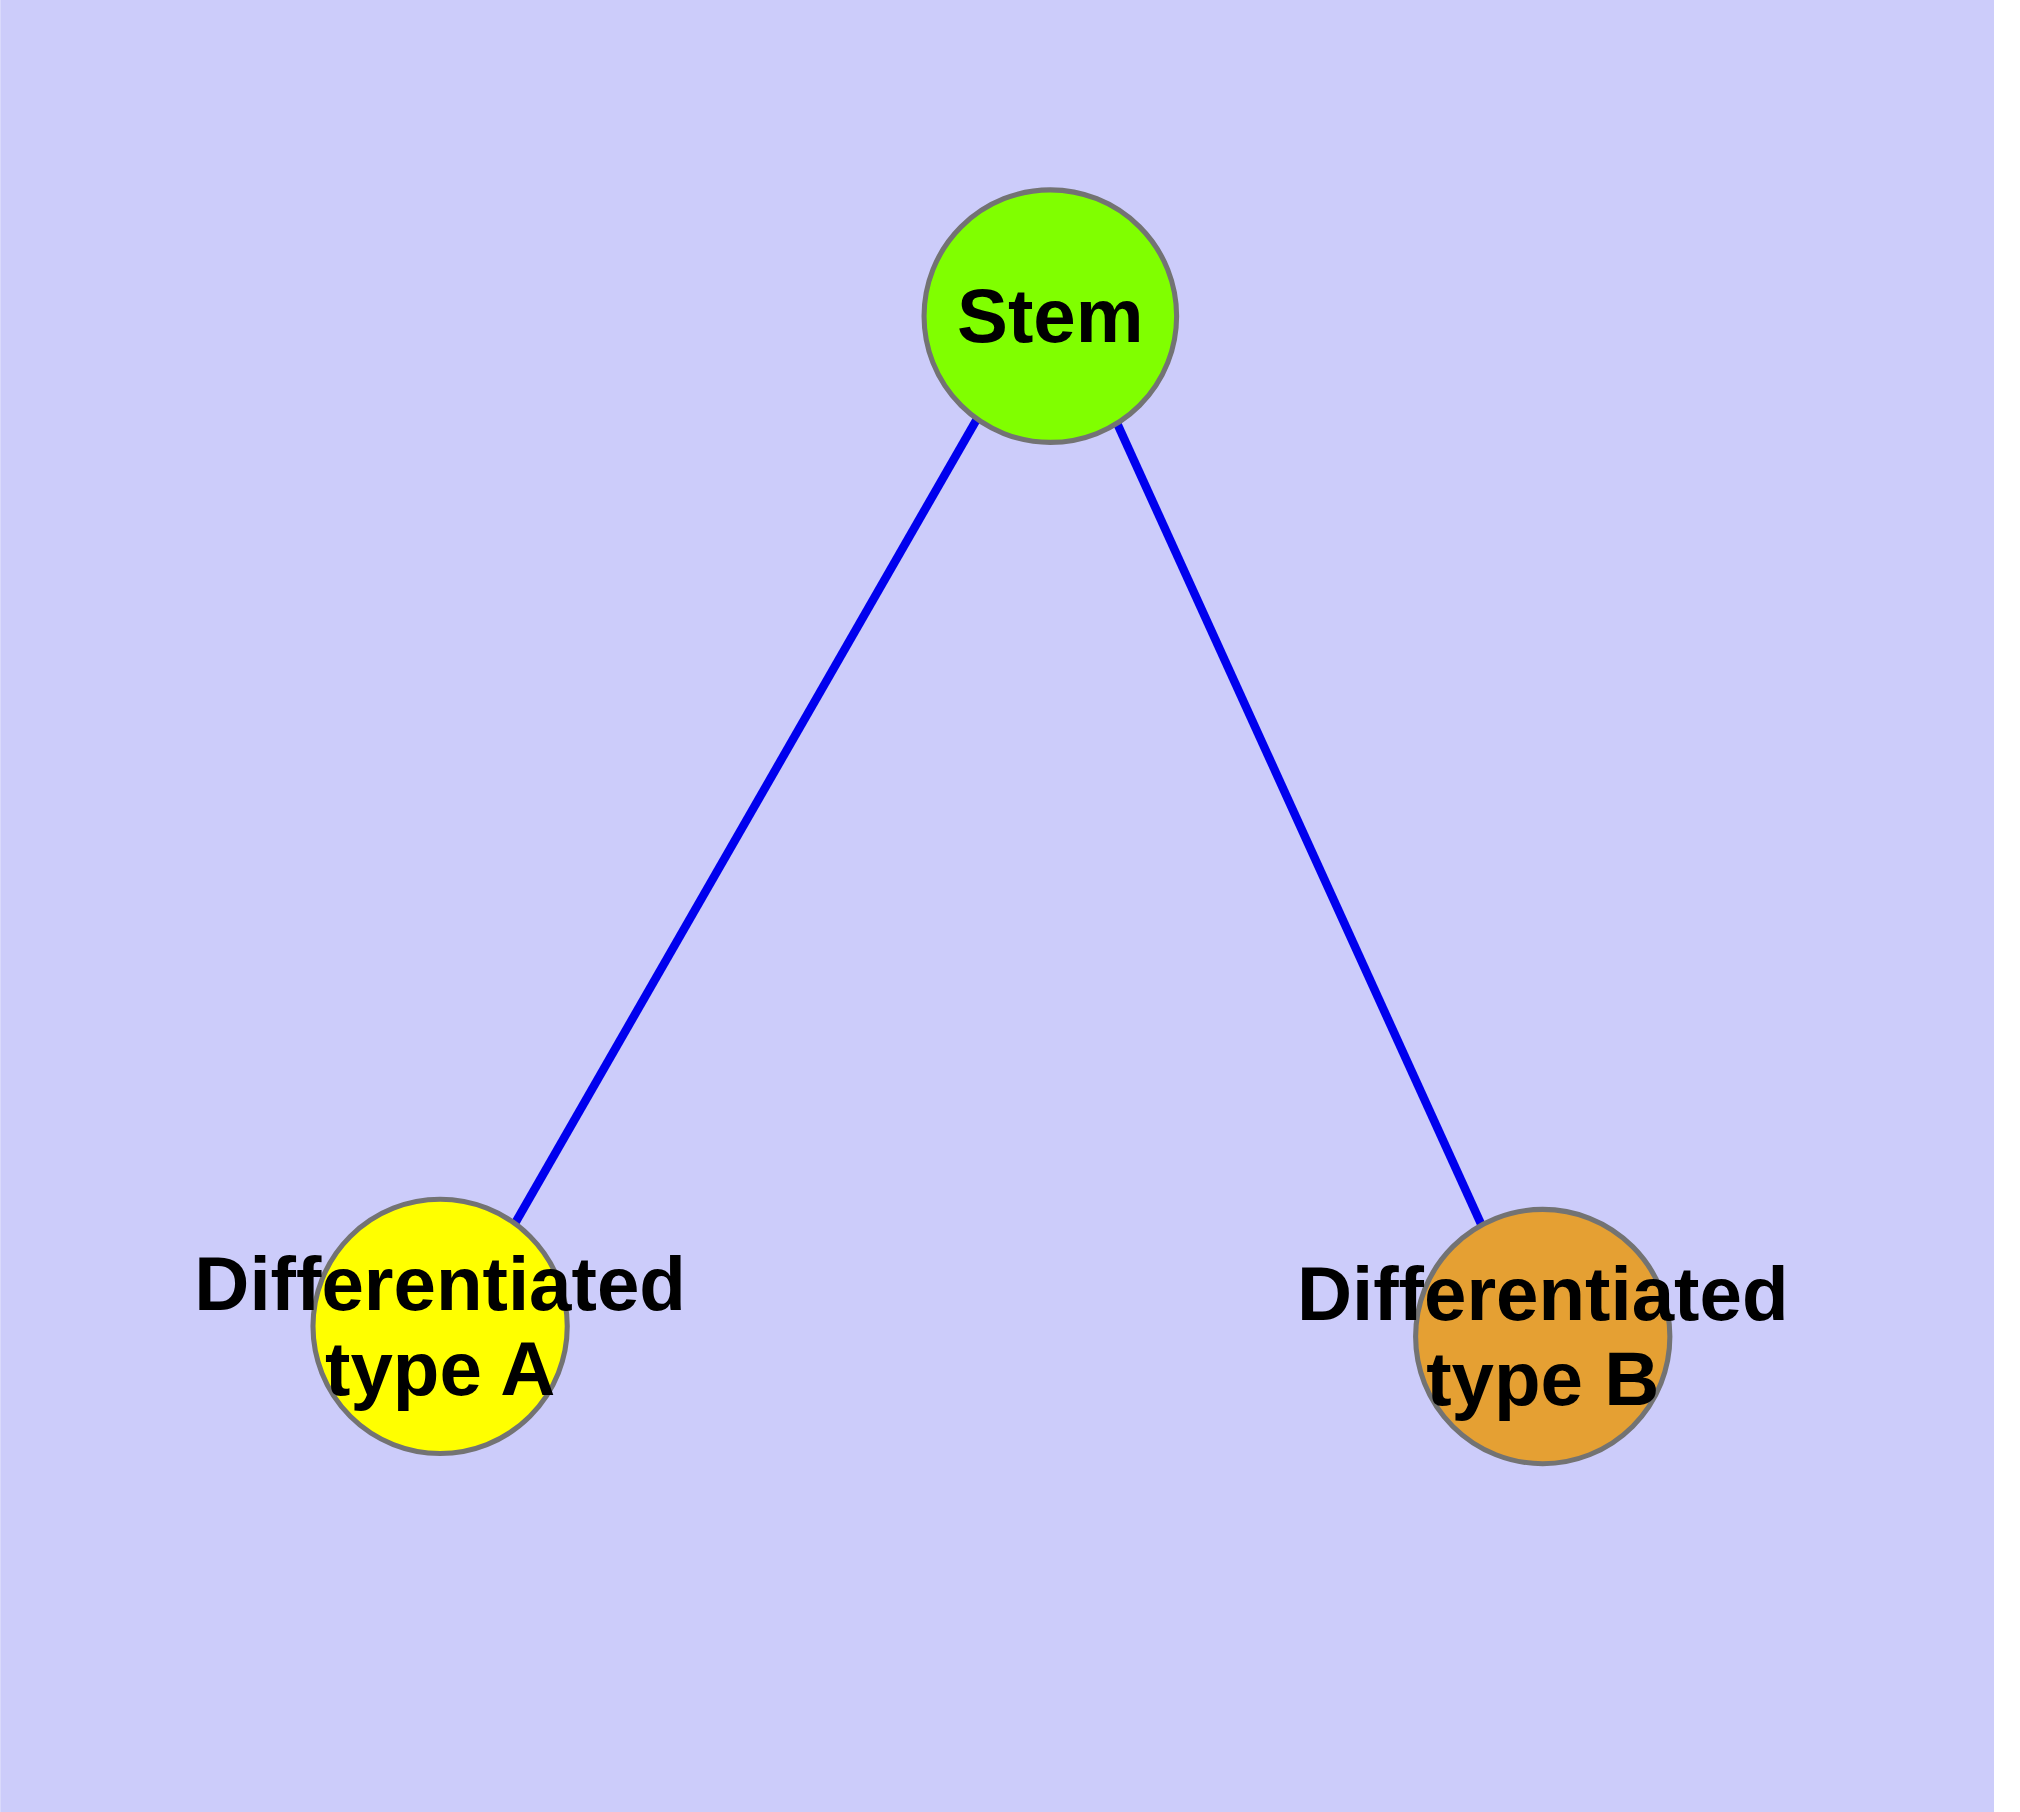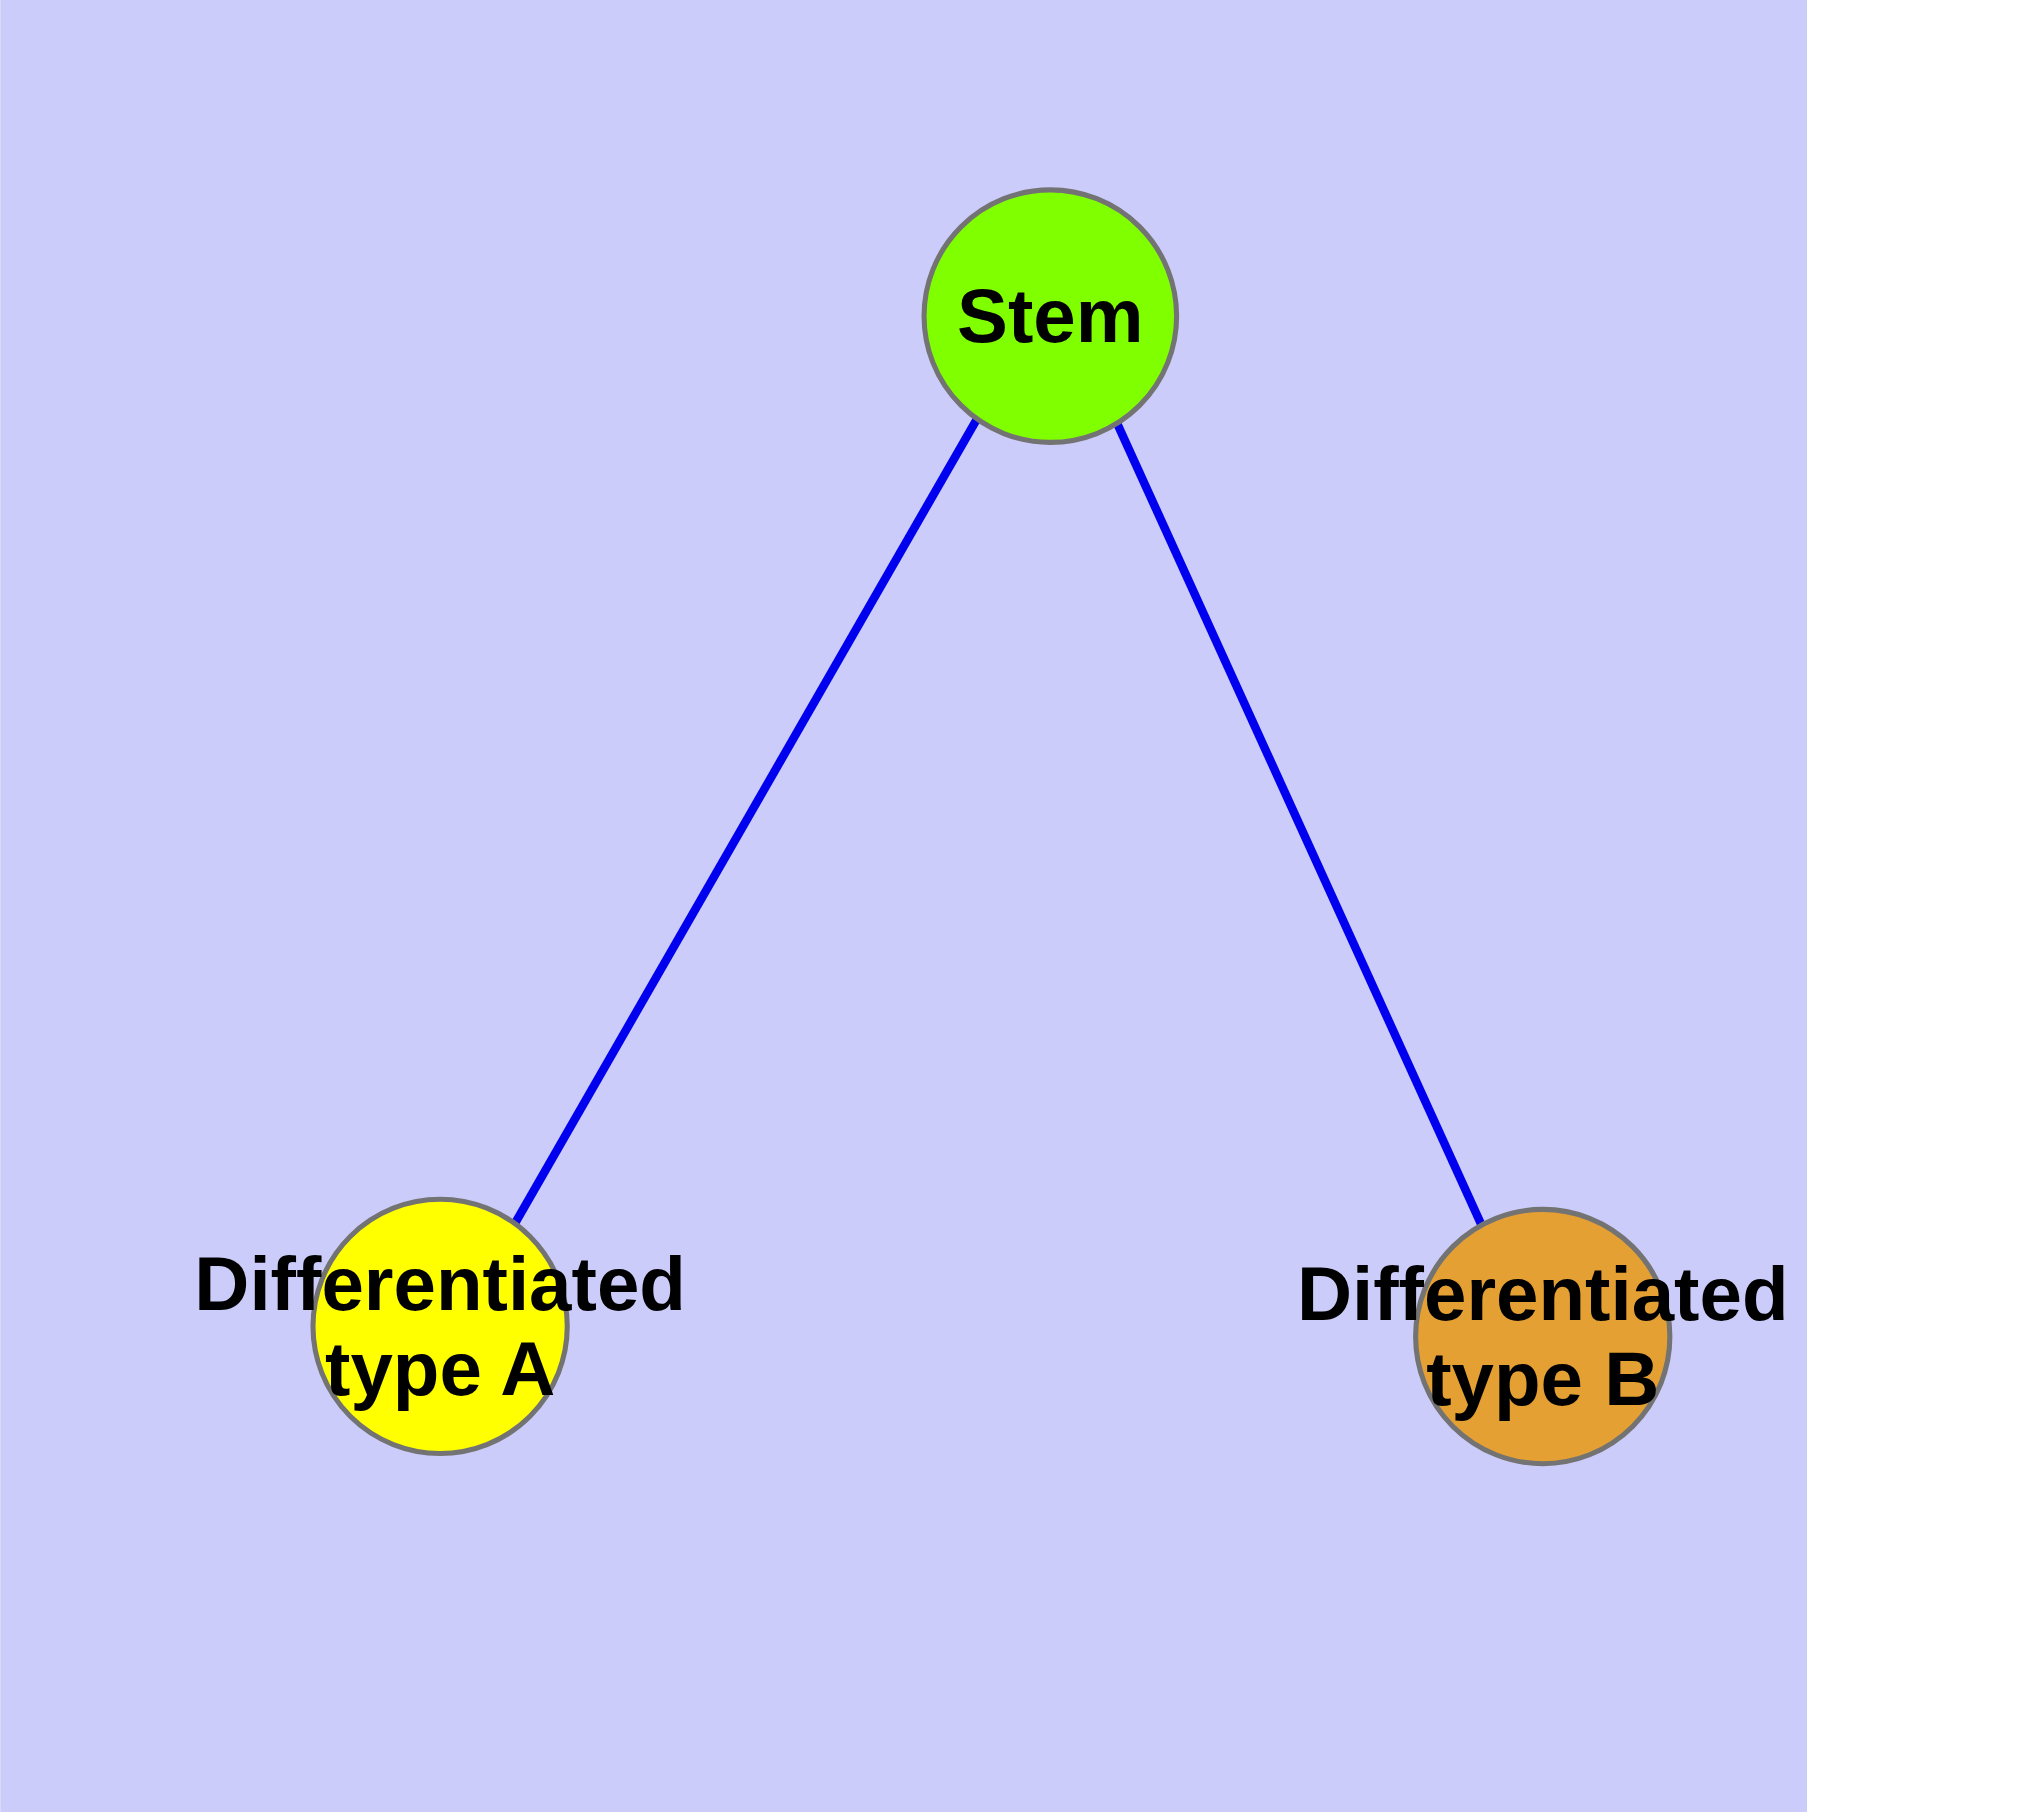--- a/index.html
+++ b/index.html
@@ -30,21 +30,21 @@
     fill: #000000;
     paint-order: normal;
     dominant-baseline: auto;
     text-anchor: middle;
     white-space: pre;
   }
 </style>
 </head>
 <body>
 
-<div id="stage" style="width: 1807px; height: 1812px;">
+<div id="stage" style="width: 1994px; height: 1812px;">
   <svg id="graph-svg" viewBox="0 0 2384 2138" xmlns="http://www.w3.org/2000/svg">
 
     <rect id="bg-rect" x="0" y="0" width="2384" height="2138" fill="#ccccfa"></rect>
 
     <g id="edges-layer">
         <line x1="1152" y1="495" x2="607" y2="1444" stroke="#0000ee" stroke-width="10" stroke-linecap="butt"></line>
         <line x1="1318" y1="500" x2="1748" y2="1446" stroke="#0000ee" stroke-width="10" stroke-linecap="butt"></line>
       </g>
     <g id="nodes-layer">
         <circle cx="1239" cy="373" r="149" fill="#80ff00" stroke="#737373" stroke-width="6"></circle>

